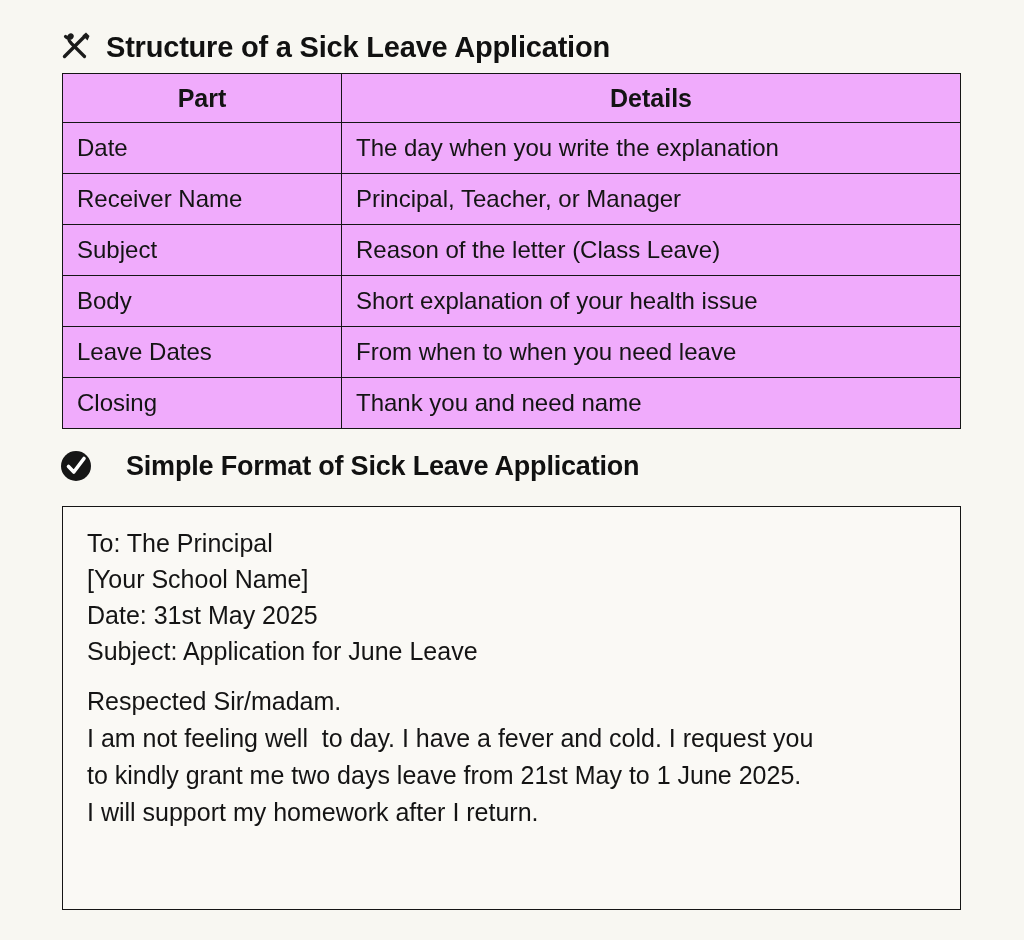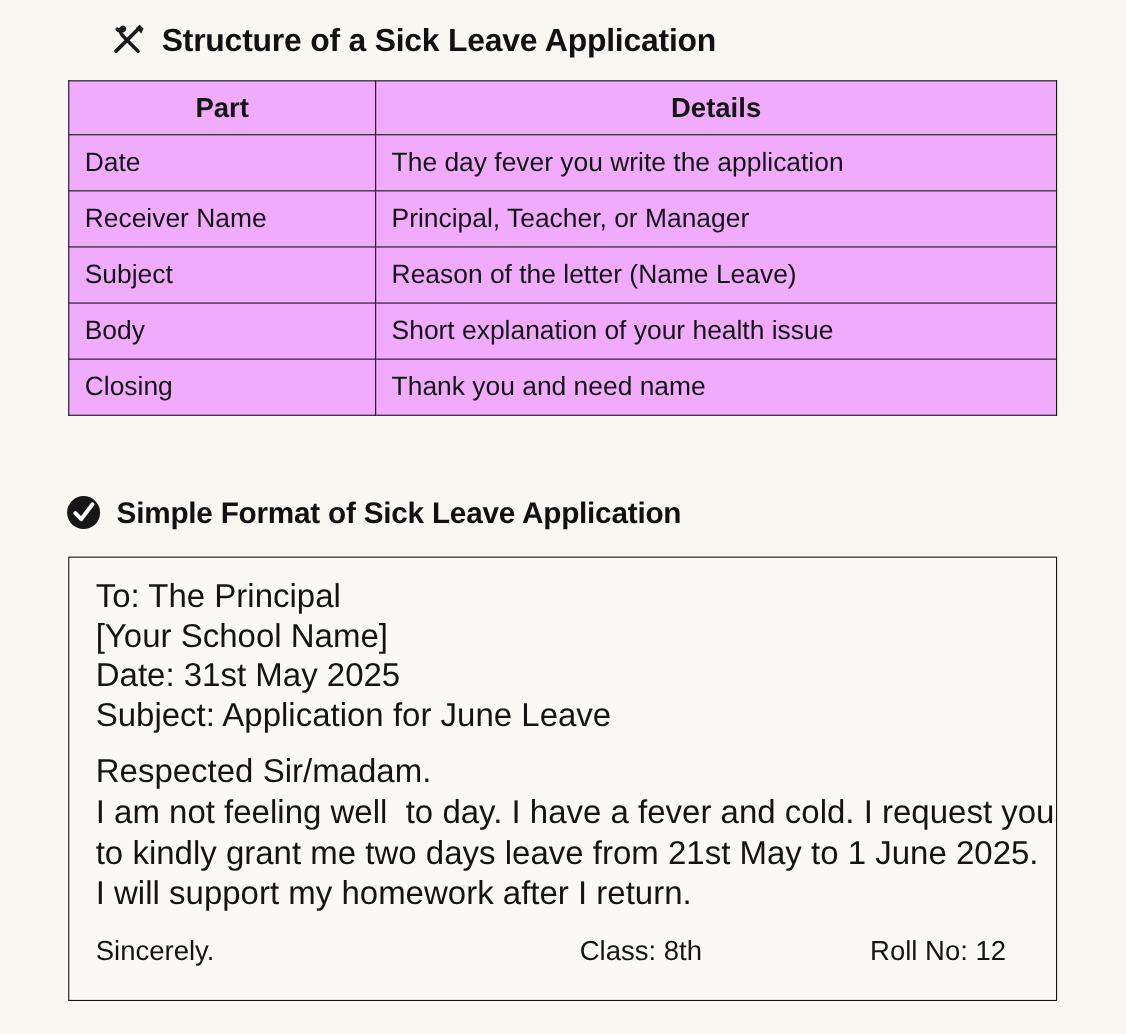--- a/index.html
+++ b/index.html
@@ -32,30 +32,30 @@
     font-size: 29px;
     font-weight: bold;
     letter-spacing: -0.2px;
     color: #111111;
     white-space: nowrap;
   }
 
   #heading-structure {
     position: absolute;
     left: 0;
-    top: 20px;
-    margin-left: 41px;
+    top: 30px;
   }
   #heading-format {
     position: absolute;
     left: 0;
     top: 450px;
   }
   #heading-format .heading-text {
     font-size: 27px;
+    margin-left: 20px;
   }
 
   .icon-wrap {
     display: inline-flex;
     align-items: center;
     justify-content: center;
     flex: none;
   }
   .icon-pen {
     width: 34px;
@@ -107,21 +107,21 @@
     left: 62px;
     top: 506px;
     width: 899px;
     height: 404px;
     box-sizing: border-box;
     border: 1.6px solid #151515;
     background: #faf9f5;
     padding: 18px 24px 0 24px;
   }
   .letter-line {
-    font-size: 30px;
+    font-size: 25px;
     line-height: 36px;
     color: #141414;
     white-space: pre;
   }
   .letter-block {
     margin-bottom: 0;
   }
   .gap-sm { height: 14px; }
   .gap-md { height: 16px; }
 
@@ -170,33 +170,37 @@
     </colgroup>
     <thead>
       <tr>
         <th>Part</th>
         <th>Details</th>
       </tr>
     </thead>
     <tbody>
       <tr>
         <td>Date</td>
-        <td>The day fever you write the application</td>
+        <td>The day when you write the explanation</td>
       </tr>
       <tr>
         <td>Receiver Name</td>
         <td>Principal, Teacher, or Manager</td>
       </tr>
       <tr>
         <td>Subject</td>
-        <td>Reason of the letter (Name Leave)</td>
+        <td>Reason of the letter (Class Leave)</td>
       </tr>
       <tr>
         <td>Body</td>
         <td>Short explanation of your health issue</td>
+      </tr>
+      <tr>
+        <td>Leave Dates</td>
+        <td>From when to when you need leave</td>
       </tr>
       <tr>
         <td>Closing</td>
         <td>Thank you and need name</td>
       </tr>
     </tbody>
   </table>
 
   <div class="section-heading" id="heading-format">
     <span class="icon-wrap">
@@ -222,22 +226,17 @@
     <div class="letter-block letter-body">
       <div class="letter-line">Respected Sir/madam.</div>
       <div class="letter-line">I am not feeling well  to day. I have a fever and cold. I request you</div>
       <div class="letter-line">to kindly grant me two days leave from 21st May to 1 June 2025.</div>
       <div class="letter-line">I will support my homework after I return.</div>
     </div>
 
     <div class="gap-md"></div>
 
     <div class="letter-block">
-      <div class="signoff-row">
-        <span class="signoff-sincerely">Sincerely.</span>
-        <span class="signoff-class">Class: 8th</span>
-        <span class="signoff-roll">Roll No: 12</span>
-      </div>
     </div>
 
   </div>
 
 </div>
 
 </body></html>

